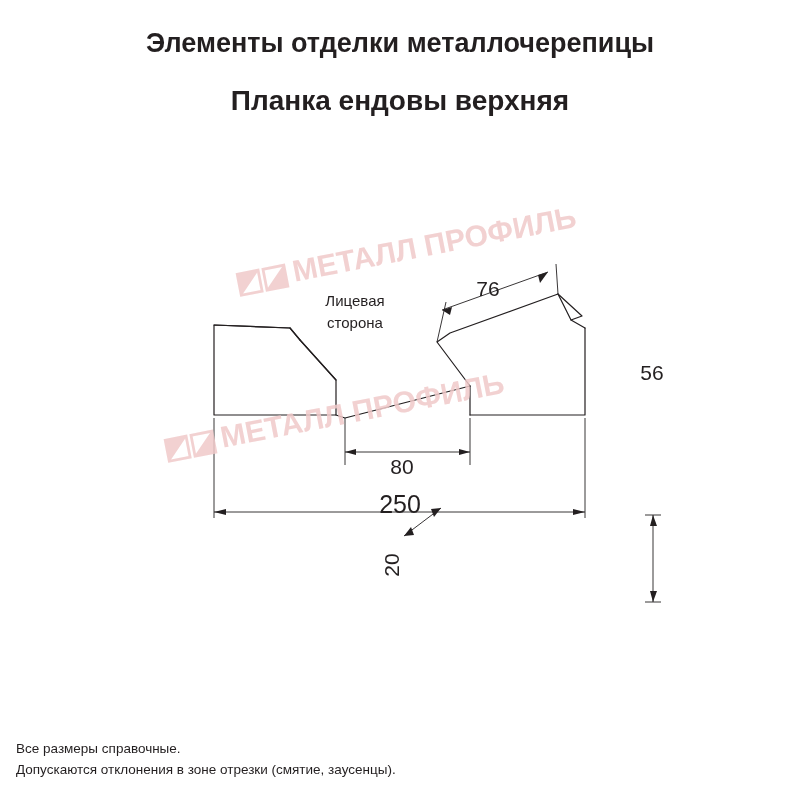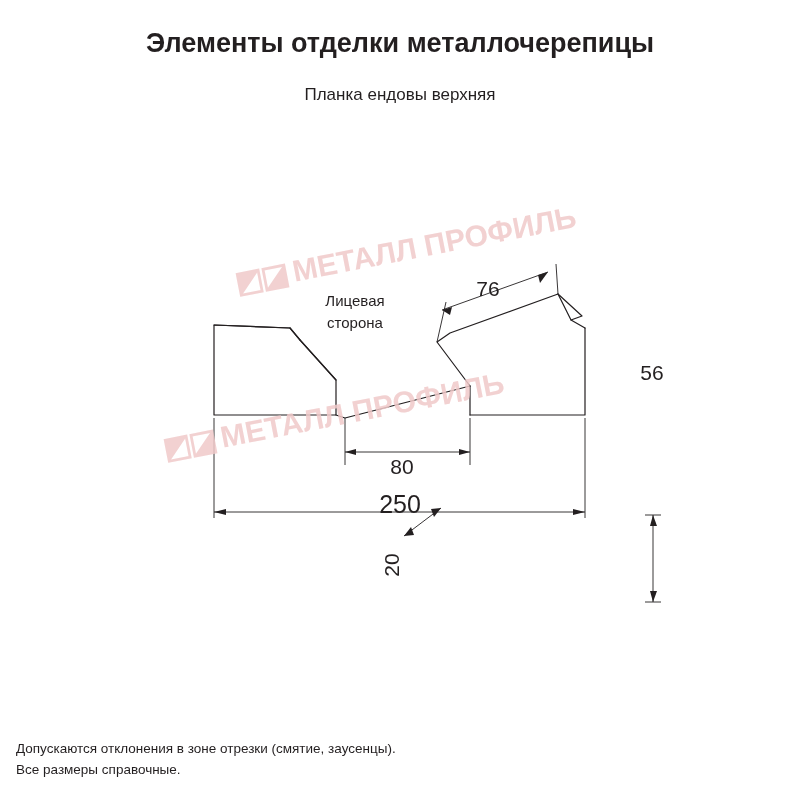--- a/index.html
+++ b/index.html
@@ -30,22 +30,22 @@
     margin: 0;
     padding-top: 28px;
     font-size: 27px;
     font-weight: bold;
     letter-spacing: 0px;
     color: #231f20;
   }
   .sub-title {
     margin: 0;
     padding-top: 26px;
-    font-size: 17px;
-    font-weight: normal;
+    font-size: 28px;
+    font-weight: bold;
     color: #231f20;
   }
   .code-title {
     margin: 0;
     padding-top: 11px;
     font-size: 20px;
     font-weight: bold;
     color: #231f20;
   }
   .drawing {
@@ -186,17 +186,17 @@
   </div>
 
   <div class="wm wm1">
     <span class="wm-logo">◩◪</span><span>МЕТАЛЛ ПРОФИЛЬ</span>
   </div>
   <div class="wm wm2">
     <span class="wm-logo">◩◪</span><span>МЕТАЛЛ ПРОФИЛЬ</span>
   </div>
 
   <div class="footer">
+    <div>Все размеры справочные.</div>
     <div>Допускаются отклонения в зоне отрезки (смятие, заусенцы).</div>
-    <div>Все размеры справочные.</div>
   </div>
 
 </div>
 
 </body></html>

